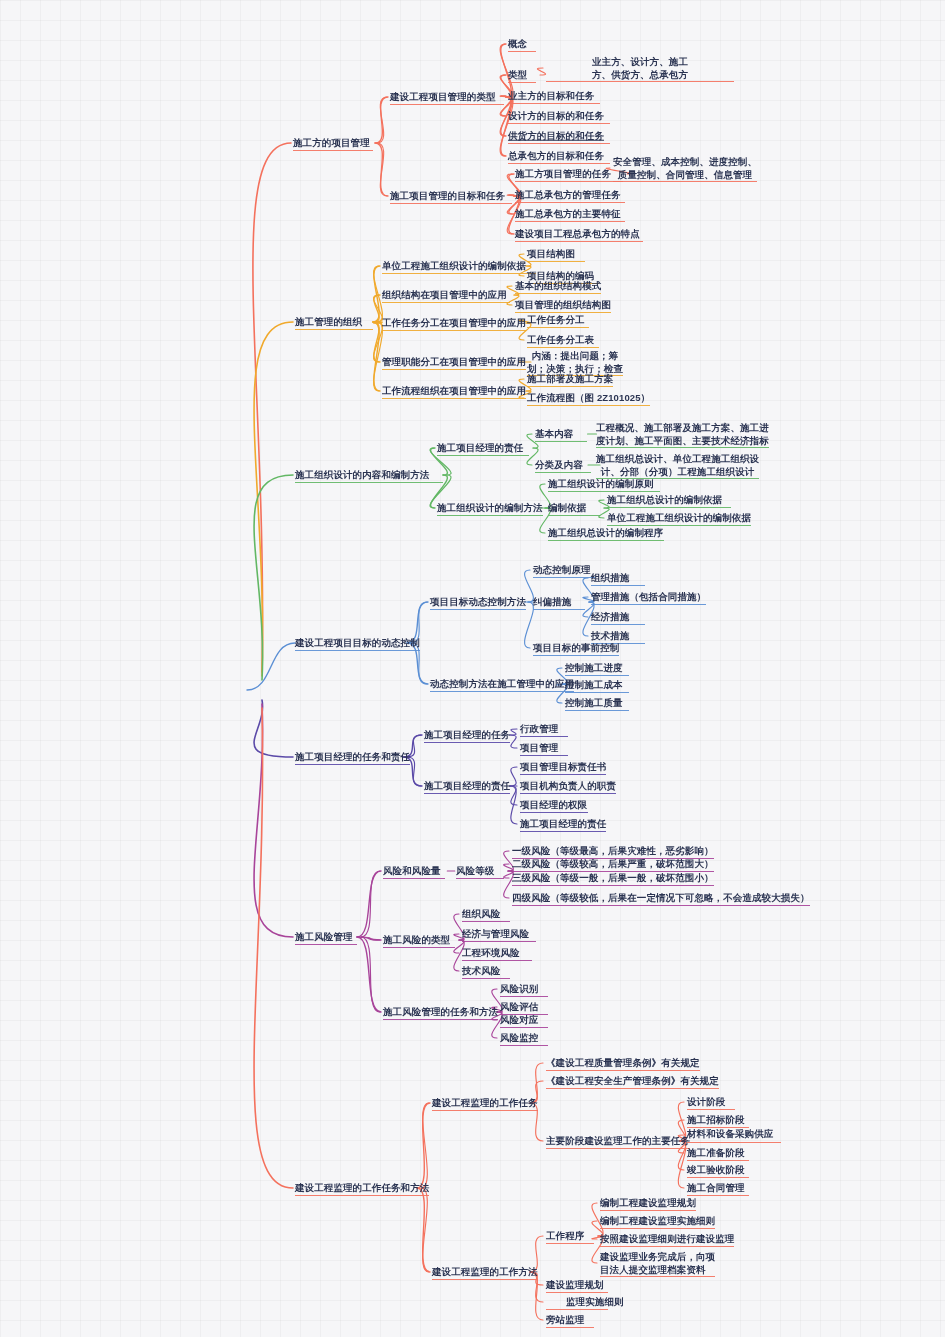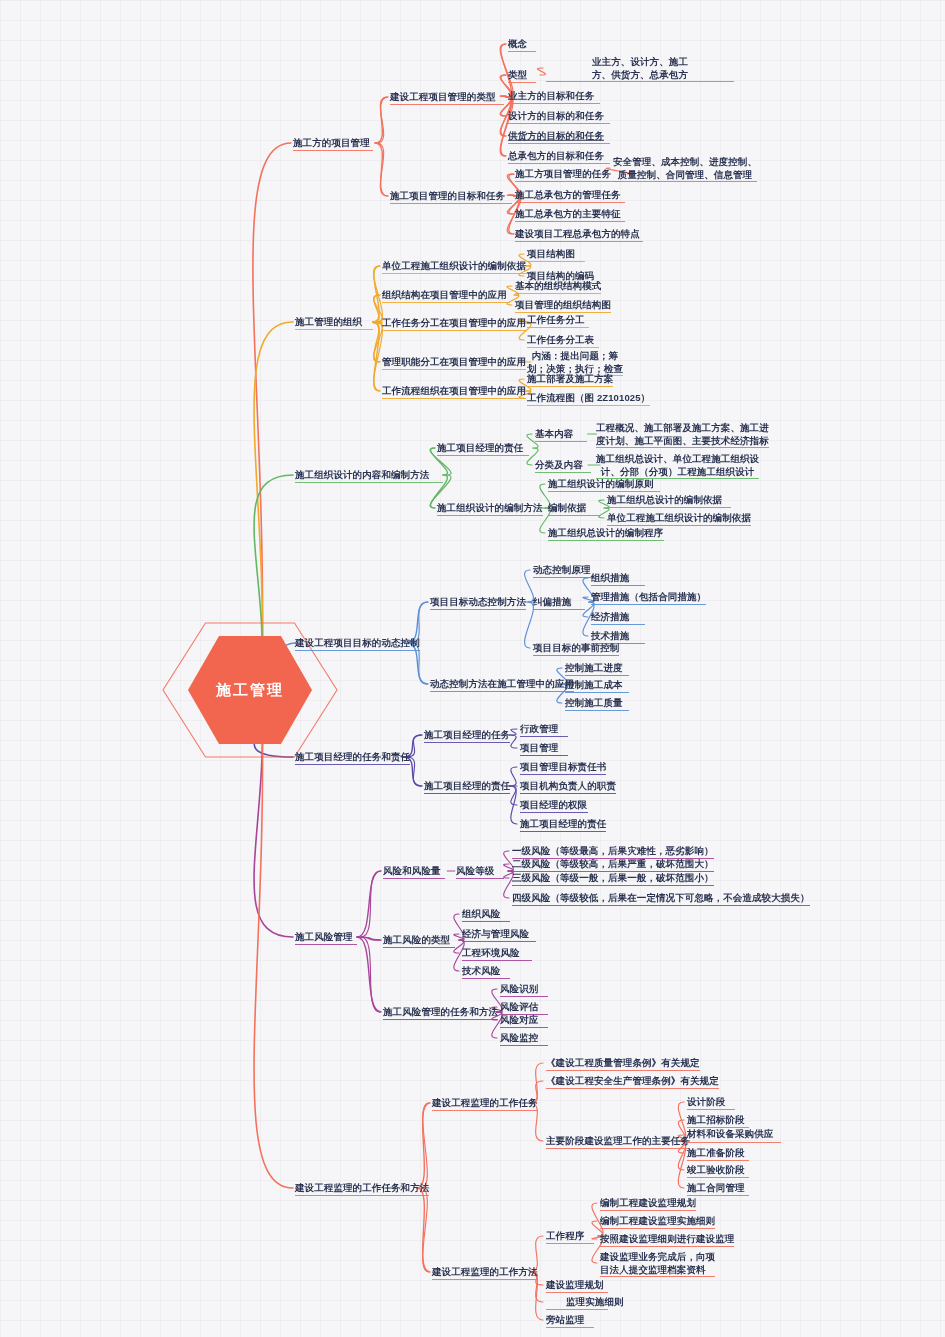--- a/index.html
+++ b/index.html
@@ -184,26 +184,20 @@
       <path d="M 411 643 C 429 643, 409 684, 427 684" fill="none" stroke="#5b8fd4" stroke-width="1.15" stroke-linecap="round"></path>
       <path d="M 407 757 C 425 757, 403 735, 421 735" fill="none" stroke="#5b4aa8" stroke-width="1.15" stroke-linecap="round"></path>
       <path d="M 407 757 C 425 757, 403 786, 421 786" fill="none" stroke="#5b4aa8" stroke-width="1.15" stroke-linecap="round"></path>
       <path d="M 361 937 C 379 937, 362 871, 380 871" fill="none" stroke="#a8449a" stroke-width="1.15" stroke-linecap="round"></path>
       <path d="M 361 937 C 379 937, 362 940, 380 940" fill="none" stroke="#a8449a" stroke-width="1.15" stroke-linecap="round"></path>
       <path d="M 361 937 C 379 937, 362 1012, 380 1012" fill="none" stroke="#a8449a" stroke-width="1.15" stroke-linecap="round"></path>
       <path d="M 421 1188 C 439 1188, 411 1103, 429 1103" fill="none" stroke="#f4715d" stroke-width="1.15" stroke-linecap="round"></path>
       <path d="M 421 1188 C 439 1188, 411 1272, 429 1272" fill="none" stroke="#f4715d" stroke-width="1.15" stroke-linecap="round"></path>
     </svg>
 
-  <div id="root-wrap">
-    <svg class="hex-outline" viewBox="0 0 178 142">
-      <polygon points="44.5,4 133.5,4 176,71 133.5,138 44.5,138 2,71" fill="none" stroke="#f2654f" stroke-width="1.1" opacity="0.85"></polygon>
-    </svg>
-    <div id="root-node">施工管理</div>
-  </div>
 
   <div id="nodes-layer">
       <div class="node" style="left: 293px; top: 143px; min-width: 80px;">施工方的项目管理</div>
       <div style="position: absolute; left: 293px; height: 1px; background: rgb(244, 113, 93); opacity: 0.9; width: 80px; top: 150px;"></div>
       <div class="node" style="left: 390px; top: 97px; min-width: 114px;">建设工程项目管理的类型</div>
       <div style="position: absolute; left: 390px; height: 1px; background: rgb(244, 113, 93); opacity: 0.9; width: 114px; top: 104px;"></div>
       <div class="node" style="left: 508px; top: 44px; min-width: 28px;">概念</div>
       <div style="position: absolute; left: 508px; height: 1px; background: rgb(244, 113, 93); opacity: 0.9; width: 28px; top: 51px;"></div>
       <div class="node" style="left: 508px; top: 75px; min-width: 28px;">类型</div>
       <div style="position: absolute; left: 508px; height: 1px; background: rgb(244, 113, 93); opacity: 0.9; width: 28px; top: 82px;"></div>

